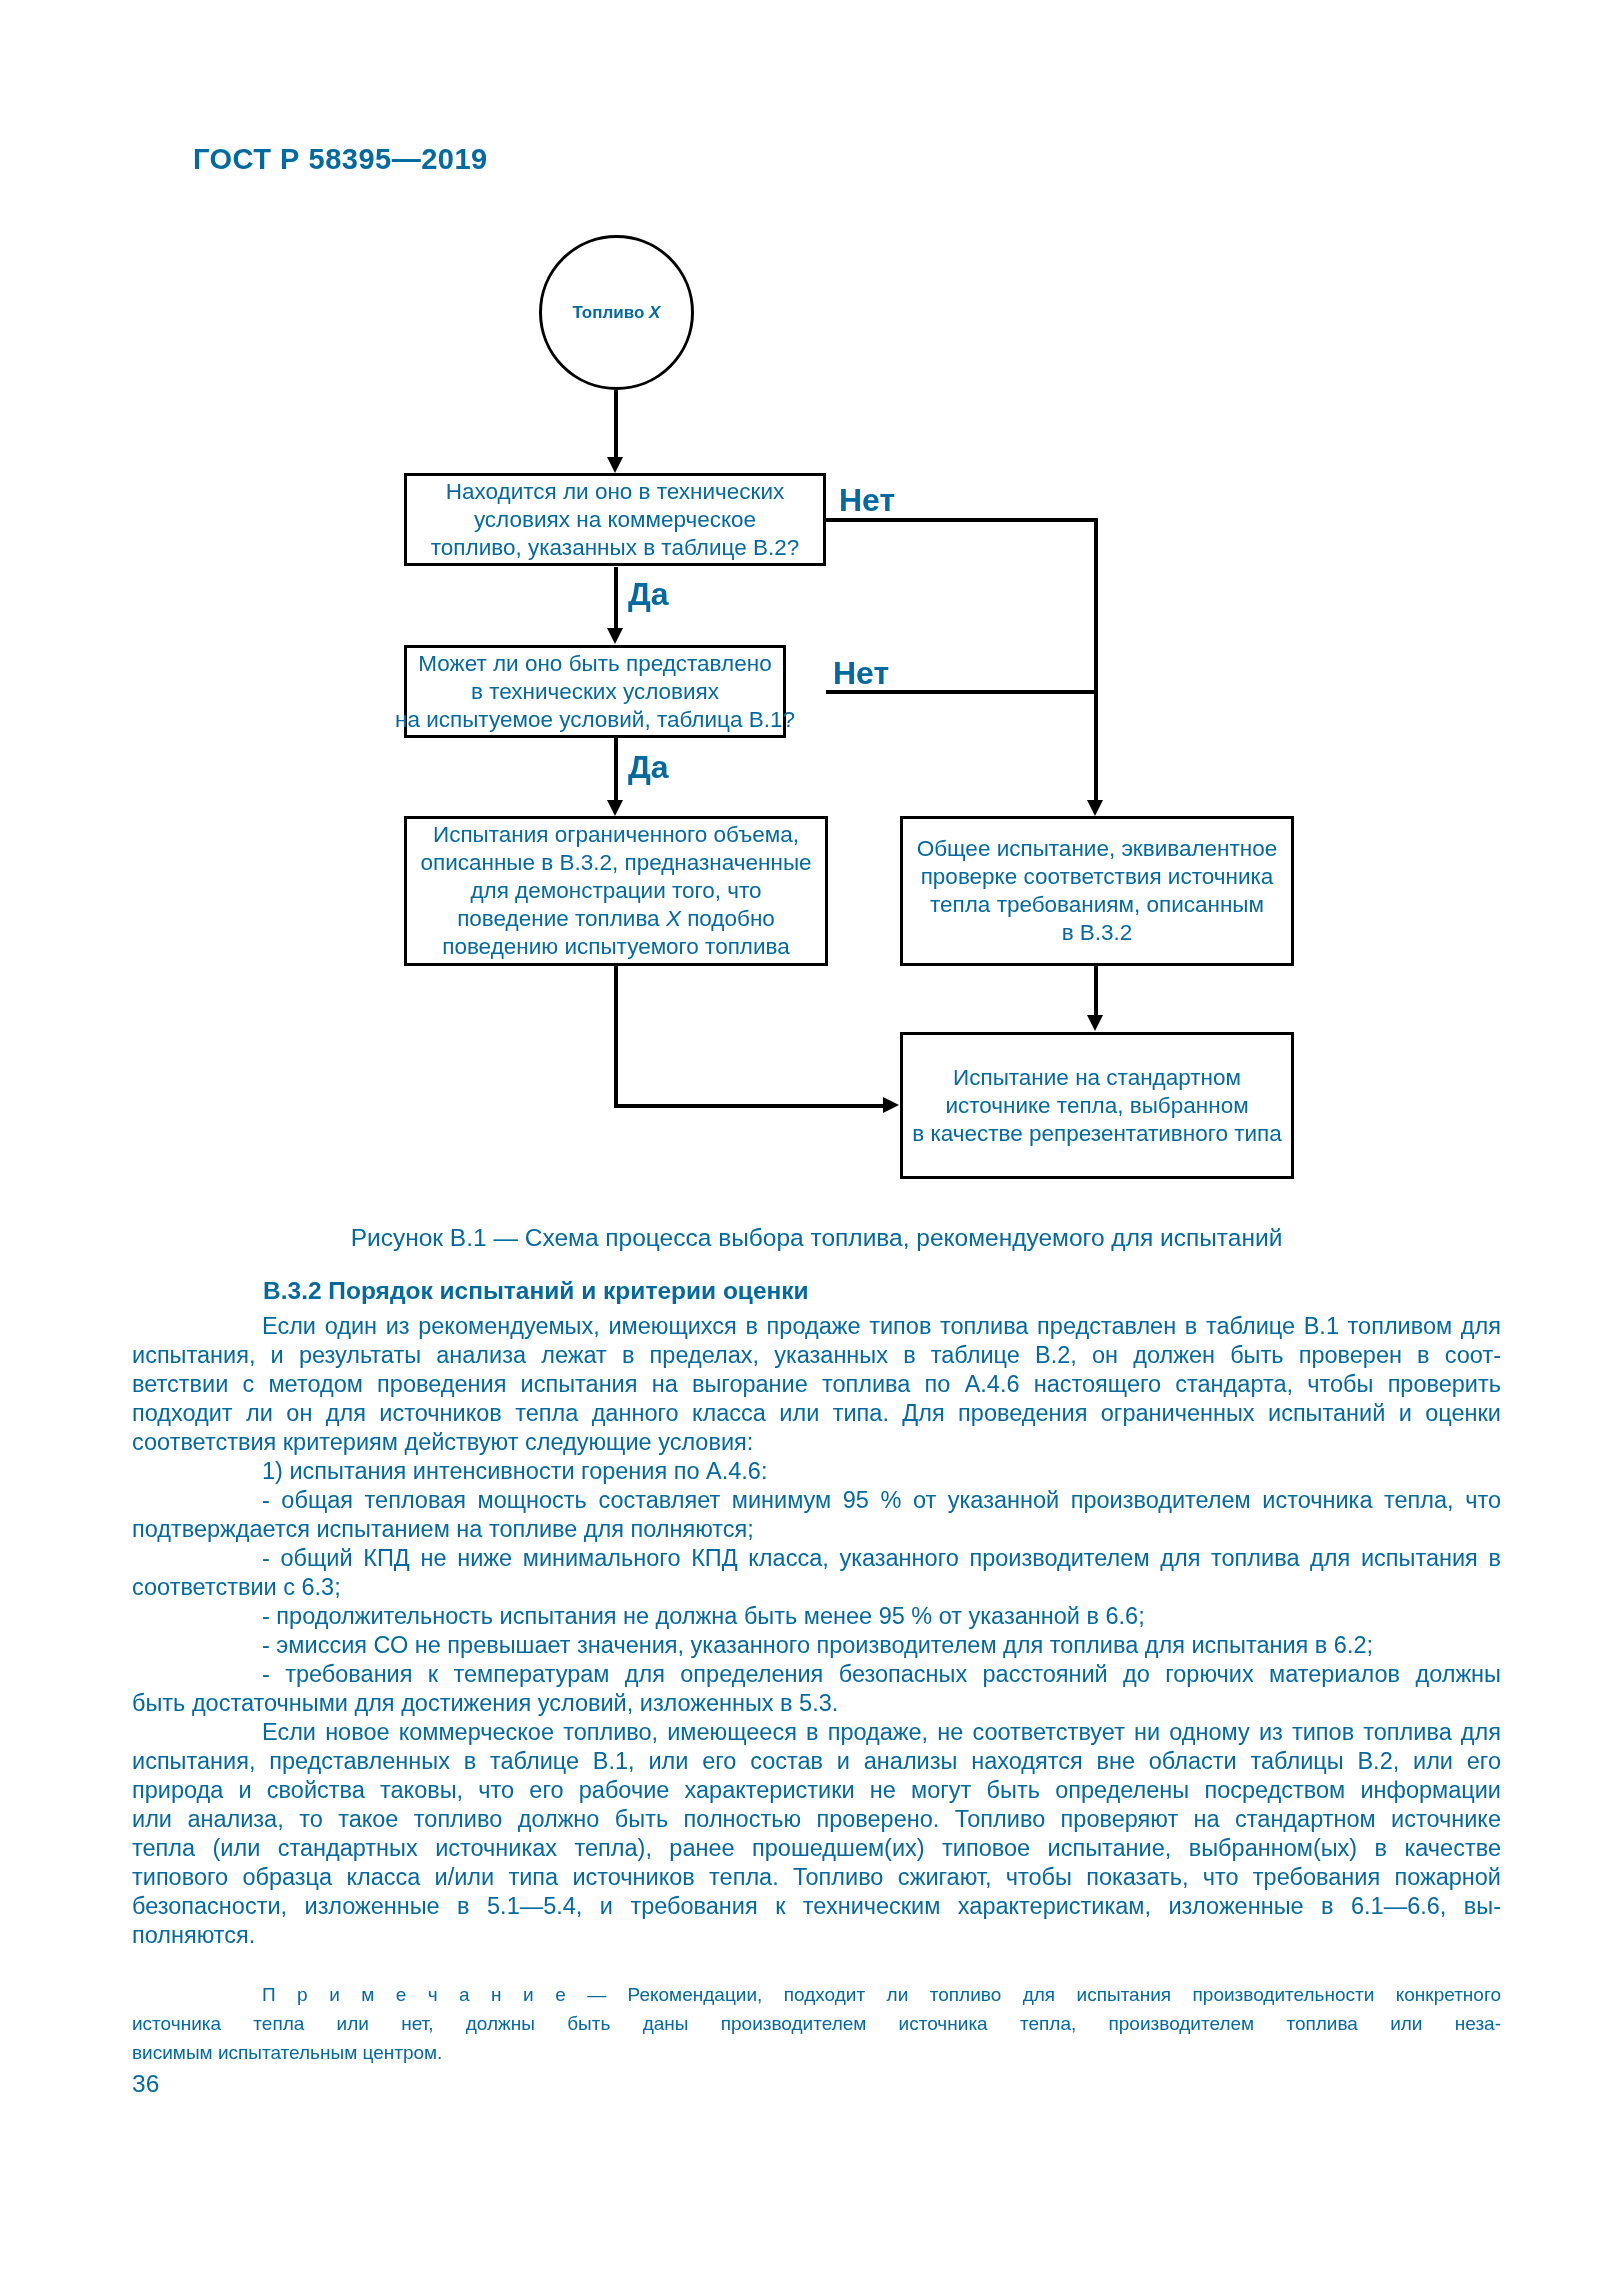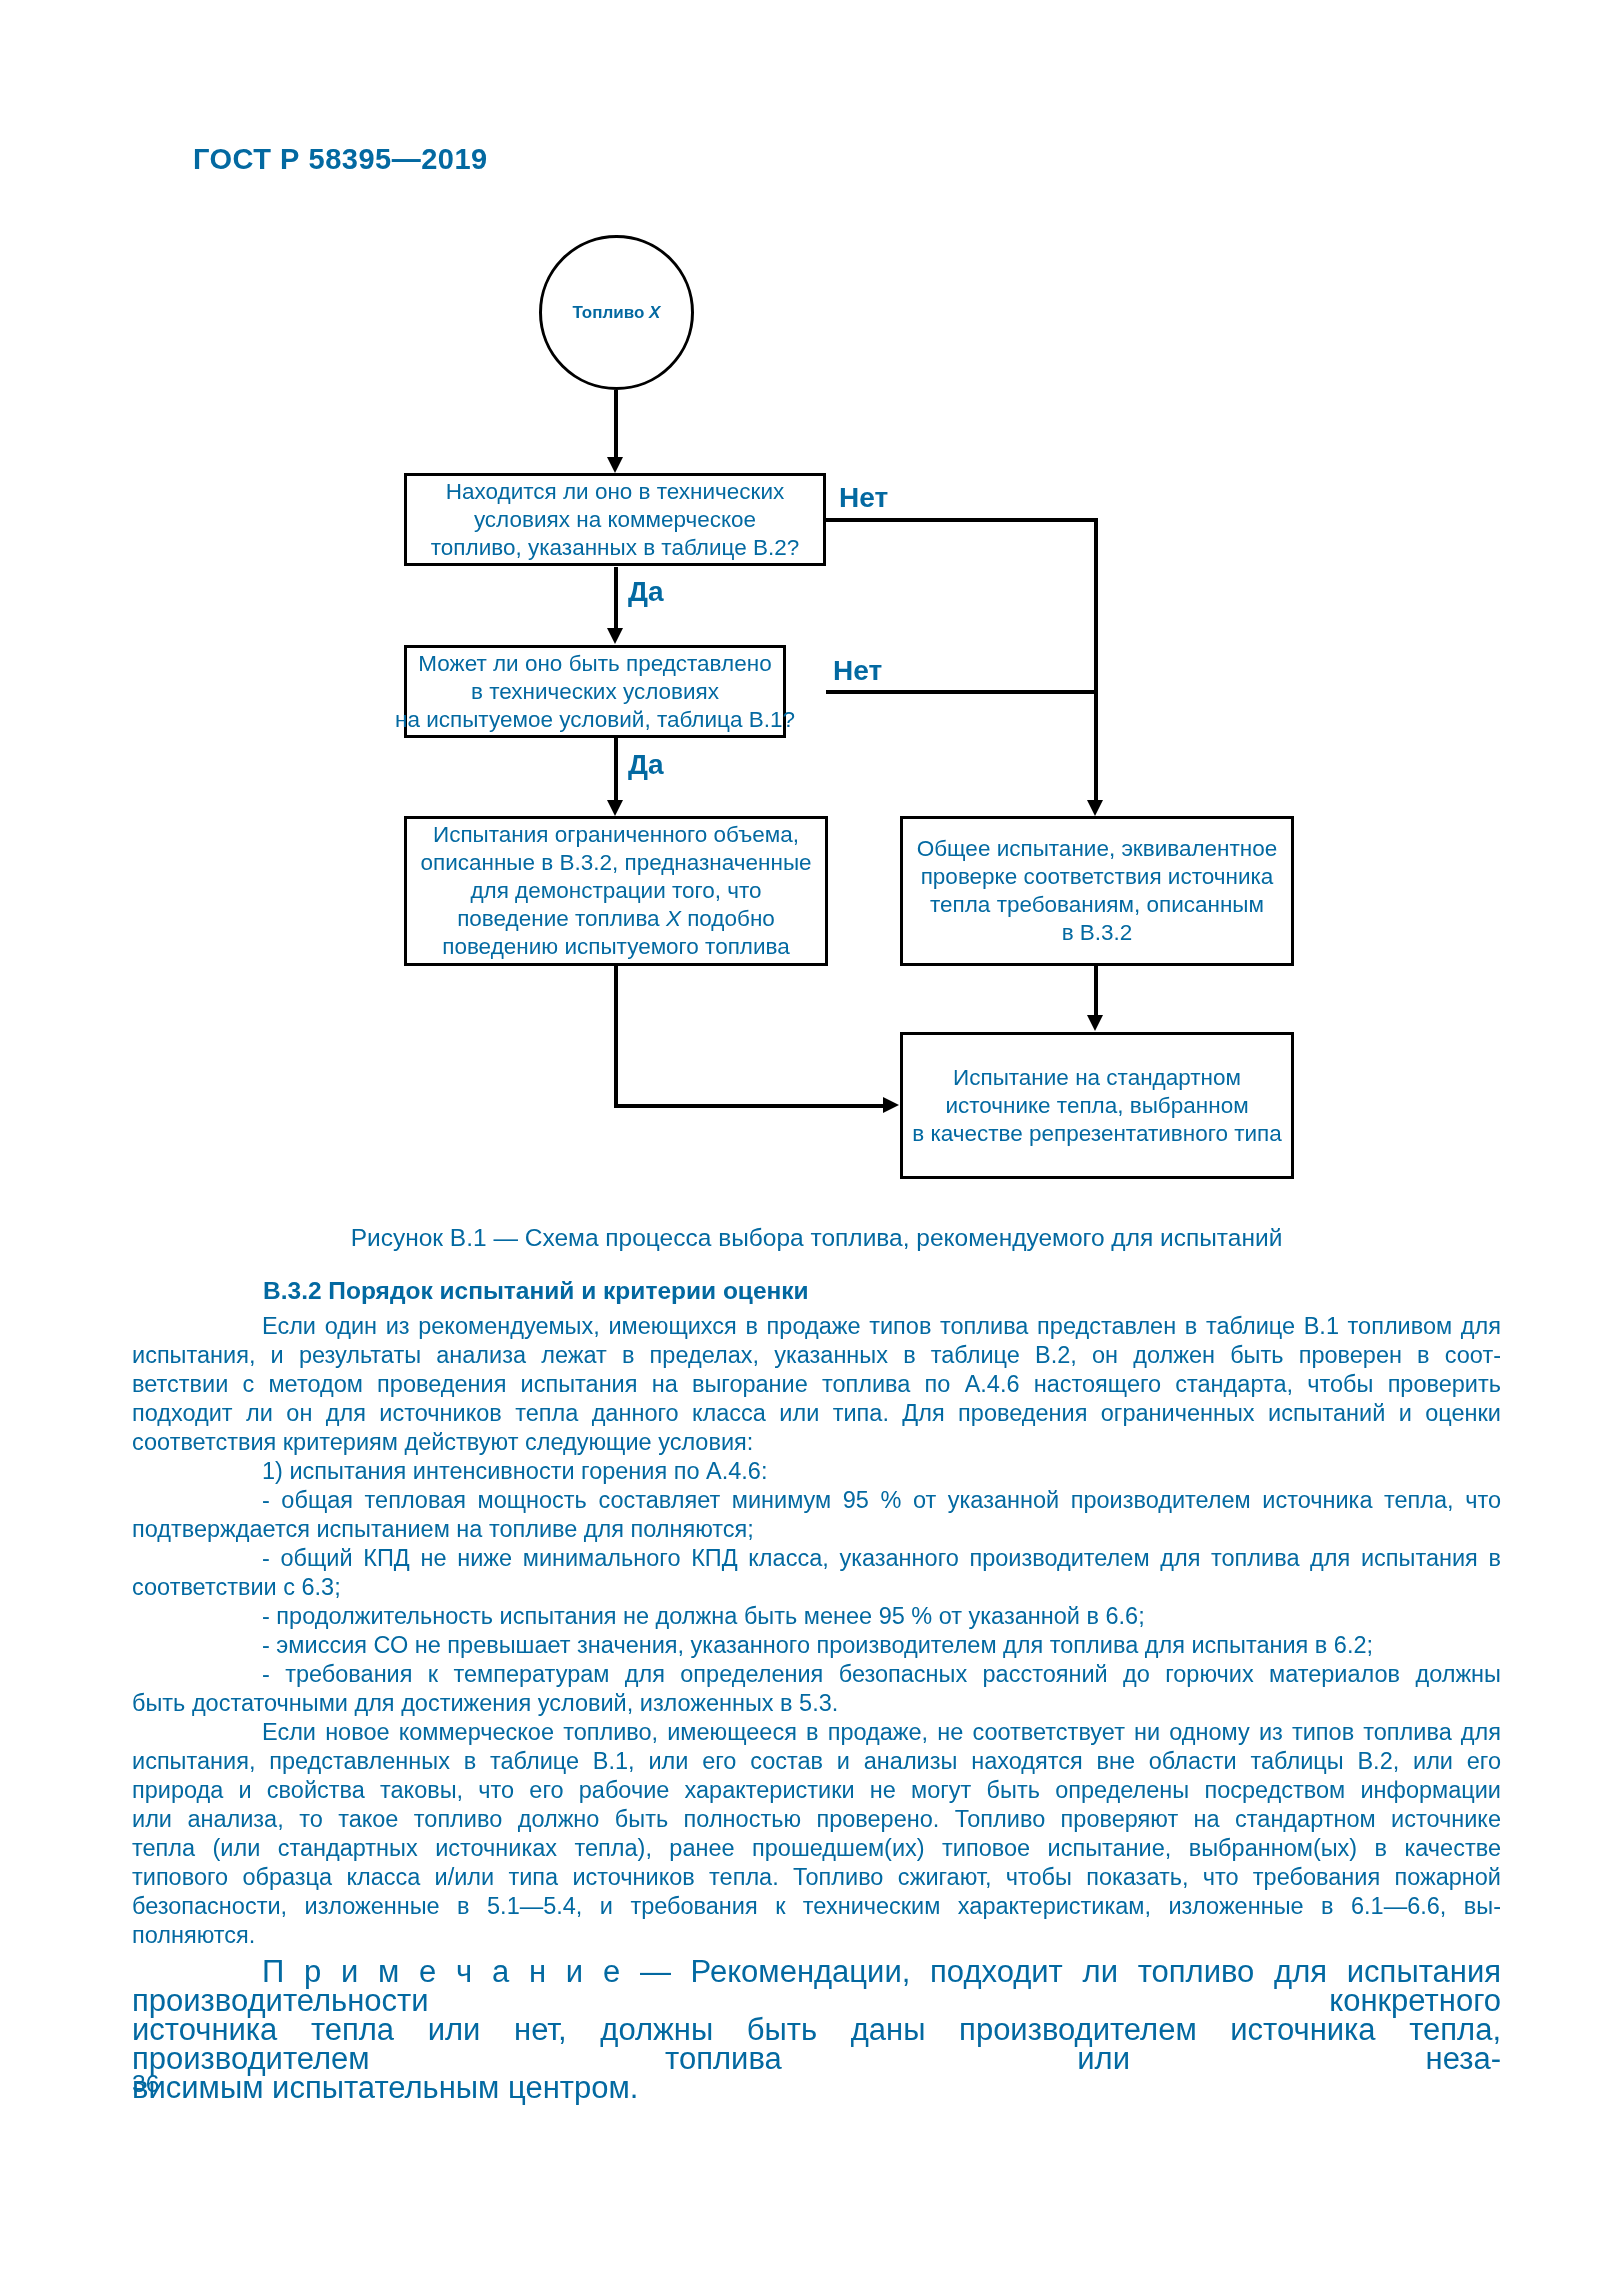--- a/index.html
+++ b/index.html
@@ -53,21 +53,21 @@
     border-top: 16.7px solid #000;
   }
   .ah-right {
     position: absolute; width: 0; height: 0;
     border-top: 8.8px solid transparent;
     border-bottom: 8.8px solid transparent;
     border-left: 16.7px solid #000;
   }
   .edge-label {
     position: absolute;
-    font-size: 28px; font-weight: bold;
+    font-size: 32px; font-weight: bold;
   }
   
   .caption {
     position: absolute;
     left: 132px; top: 1224px; width: 1369px;
     font-size: 24.5px;
     text-align: center;
   }
   .section-heading {
     position: absolute;
@@ -76,21 +76,21 @@
   }
   .body-text {
     position: absolute;
     left: 132px; top: 1312px; width: 1369px;
     font-size: 23.5px; line-height: 29px;
   }
   .para { margin: 0; }
   .para .pline { text-align: justify; text-align-last: justify; }
   .para .pline:last-child { text-align-last: left; }
   .para .pline:first-child { text-indent: 130px; }
-  .para.note { margin-top: 7px; font-size: 31px; }
+  .para.note { margin-top: 30px; font-size: 19px; }
   .page-number {
     position: absolute;
     left: 132px; top: 2070px;
     font-size: 24.5px;
   }
   i { font-style: italic; }
 </style>
 </head>
 <body>
 

